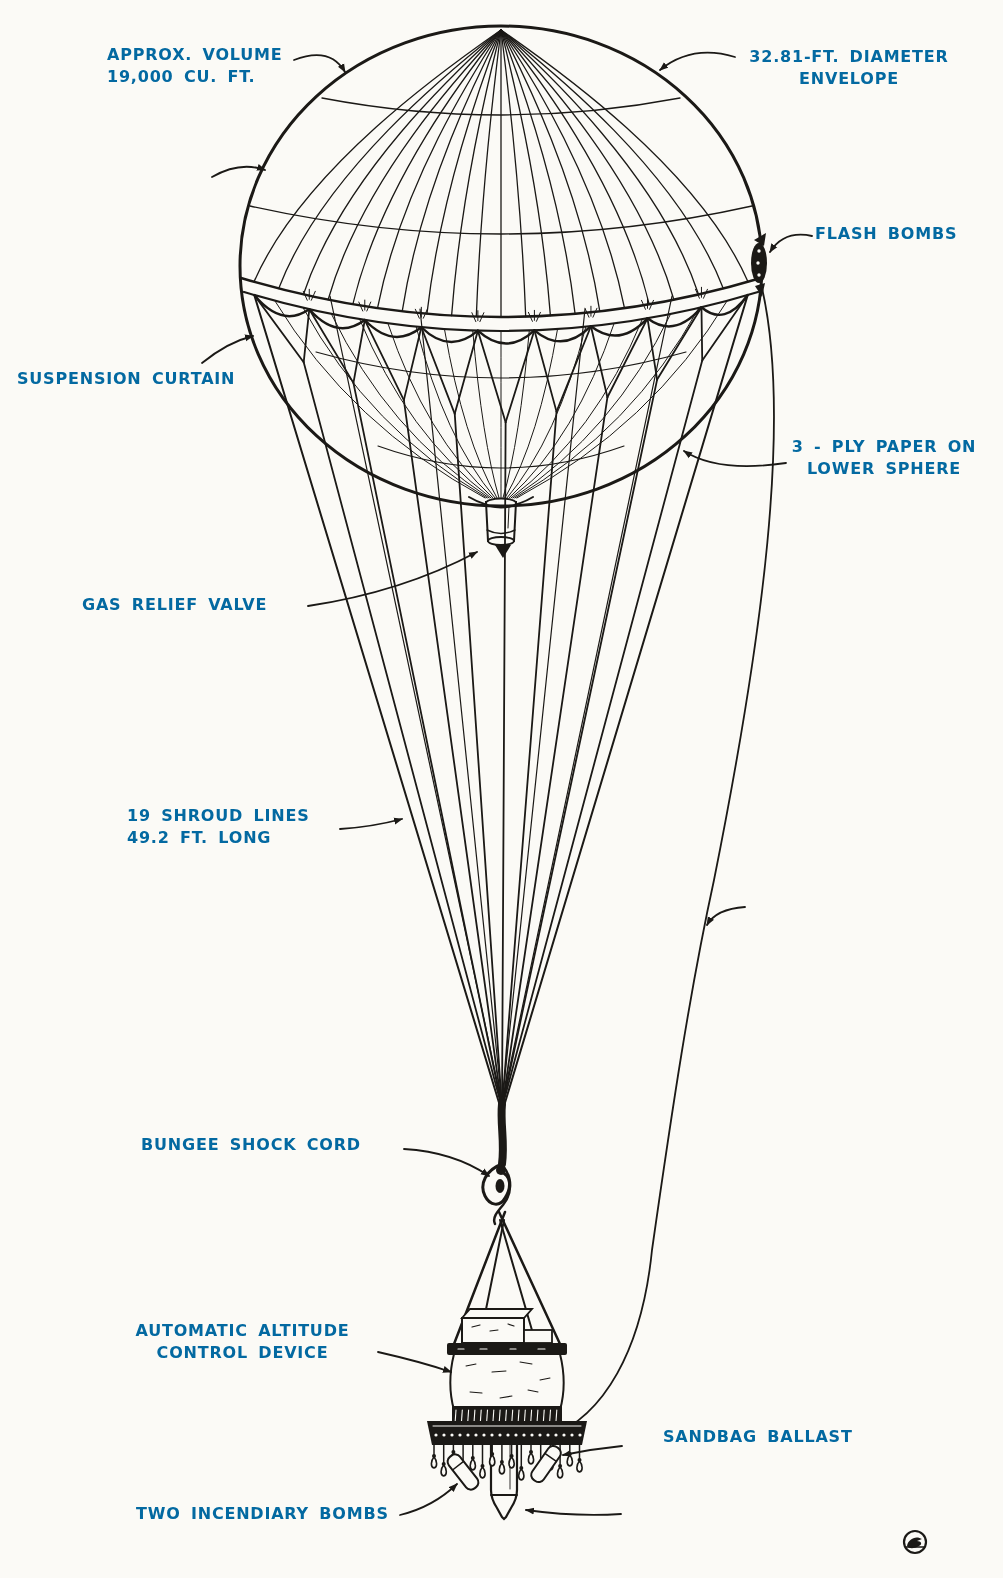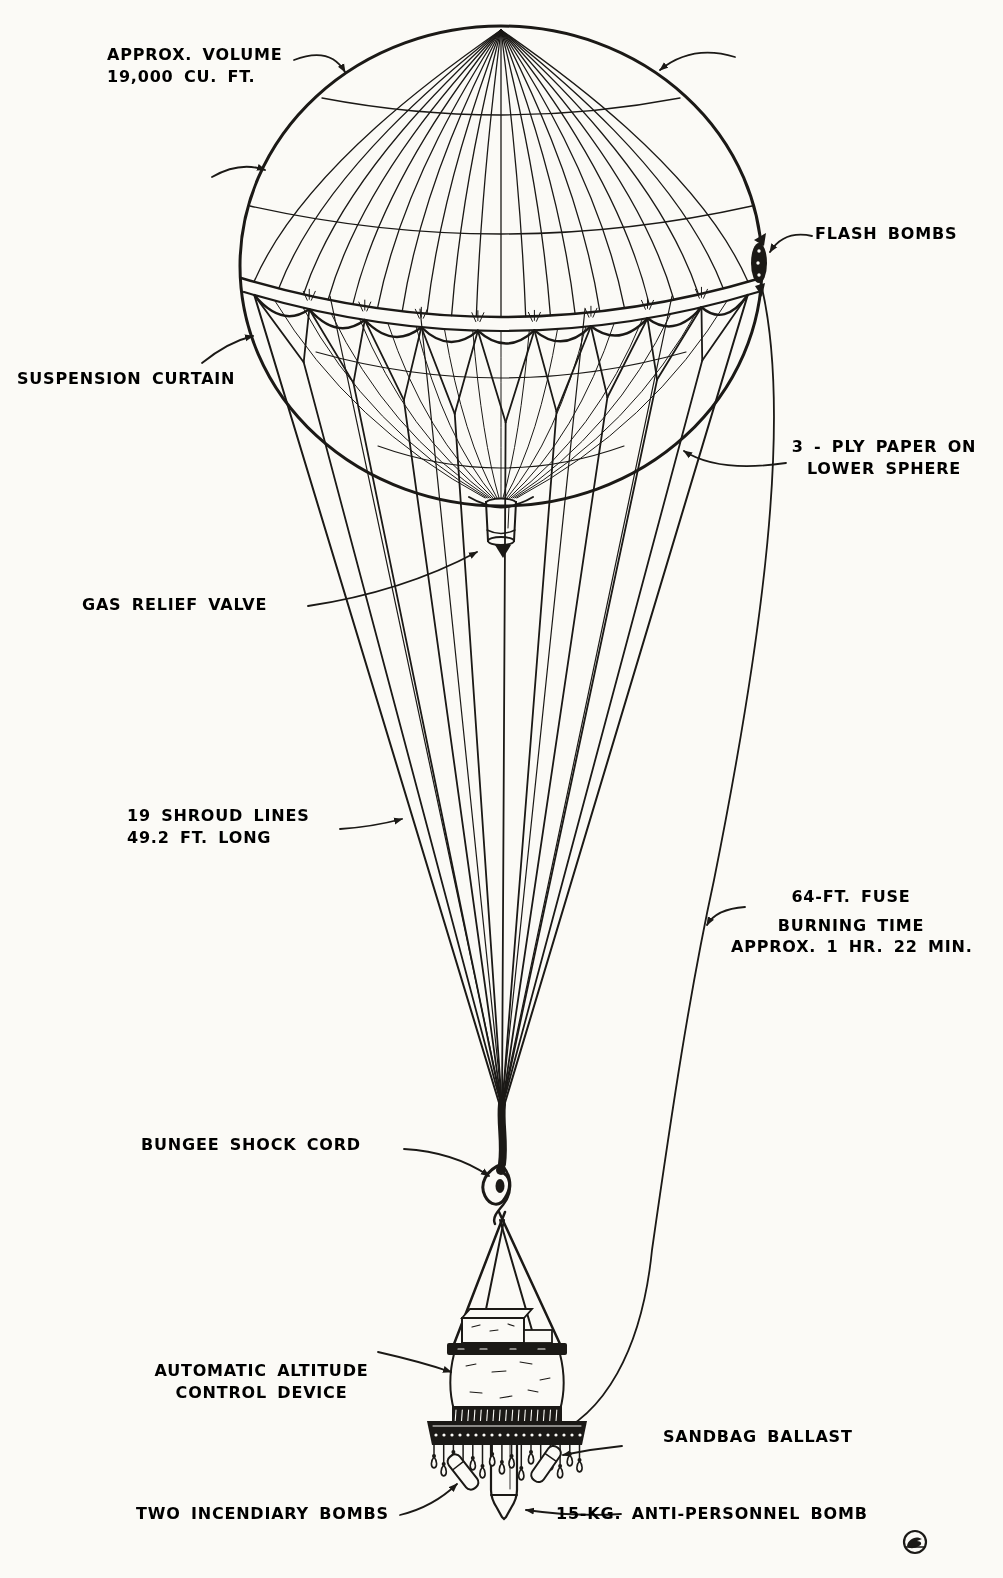--- a/index.html
+++ b/index.html
@@ -3,21 +3,21 @@
 <meta charset="utf-8">
 <style>
   html,body{margin:0;padding:0;background:#e8e6e0;}
   #page{
     position:relative;width:1003px;height:1578px;margin:0 auto;
     background:#fbfaf6;overflow:hidden;
     font-family:"DejaVu Sans", sans-serif;
   }
   #art{position:absolute;left:0;top:0;z-index:1;}
   .lbl{
-    position:absolute;z-index:2;color:#000000;
+    position:absolute;z-index:2;color:#0369a1;
     font-weight:700;font-size:16px;line-height:1.35;
     letter-spacing:0.8px;word-spacing:4px;
   }
   .lbl div{white-space:nowrap;}
   .al-c{text-align:center;}
   .al-l{text-align:left;}
   .gap-top{margin-top:7px;}
 </style>
 </head>
 <body>
@@ -313,20 +313,24 @@
         <path d="M400,1515 Q433,1507 457,1484" fill="none" stroke="#1b1916" stroke-width="1.8" stroke-linecap="round" marker-end="url(#ah)"></path>
         <path d="M621,1514 Q576,1517 526,1510" fill="none" stroke="#1b1916" stroke-width="1.8" stroke-linecap="round" marker-end="url(#ah)"></path>
       </g>
     </svg>
 
   <div class="lbl al-l" style="left:107px;top:44px;">
     <div>APPROX. VOLUME</div>
     <div>19,000 CU. FT.</div>
   </div>
 
+  <div class="lbl al-c" style="left:733px;top:46px;width:232px;">
+    <div>32.81-FT. DIAMETER</div>
+    <div>ENVELOPE</div>
+  </div>
 
 
   <div class="lbl al-l" style="left:815px;top:223px;">
     <div>FLASH BOMBS</div>
   </div>
 
   <div class="lbl al-l" style="left:17px;top:368px;text-align:right;">
     <div>SUSPENSION CURTAIN</div>
   </div>
 
@@ -337,40 +341,32 @@
 
   <div class="lbl al-l" style="left:82px;top:594px;">
     <div>GAS RELIEF VALVE</div>
   </div>
 
   <div class="lbl al-l" style="left:127px;top:805px;">
     <div>19 SHROUD LINES</div>
     <div>49.2 FT. LONG</div>
   </div>
 
-  <div class="lbl al-c" style="left:731px;top:886px;width:240px;">
-    <div>64-FT. FUSE</div>
-    <div class="gap-top">BURNING TIME</div>
-    <div>APPROX. 1 HR. 22 MIN.</div>
-  </div>
 
   <div class="lbl al-l" style="left:141px;top:1134px;">
     <div>BUNGEE SHOCK CORD</div>
   </div>
 
-  <div class="lbl al-c" style="left:139px;top:1320px;width:245px;margin-top:40px;">
+  <div class="lbl al-c" style="left:120px;top:1320px;width:245px;">
     <div>AUTOMATIC ALTITUDE</div>
     <div>CONTROL DEVICE</div>
   </div>
 
   <div class="lbl al-l" style="left:663px;top:1426px;">
     <div>SANDBAG BALLAST</div>
   </div>
 
   <div class="lbl al-l" style="left:136px;top:1503px;">
     <div>TWO INCENDIARY BOMBS</div>
   </div>
 
-  <div class="lbl al-l" style="left:556px;top:1503px;">
-    <div>15-KG. ANTI-PERSONNEL BOMB</div>
-  </div>
 
 </div>
 
 </body></html>

